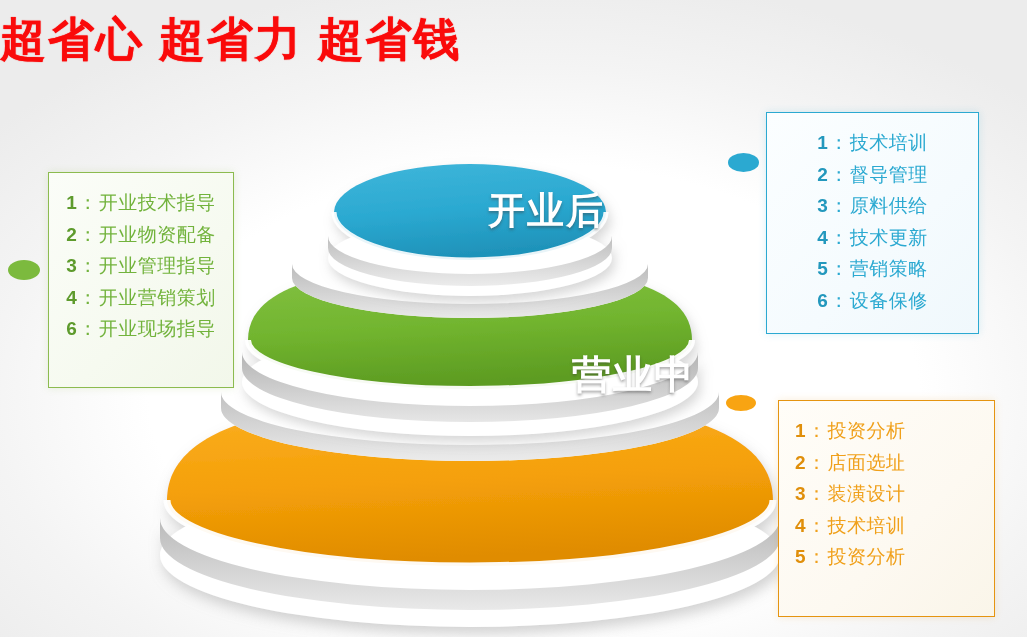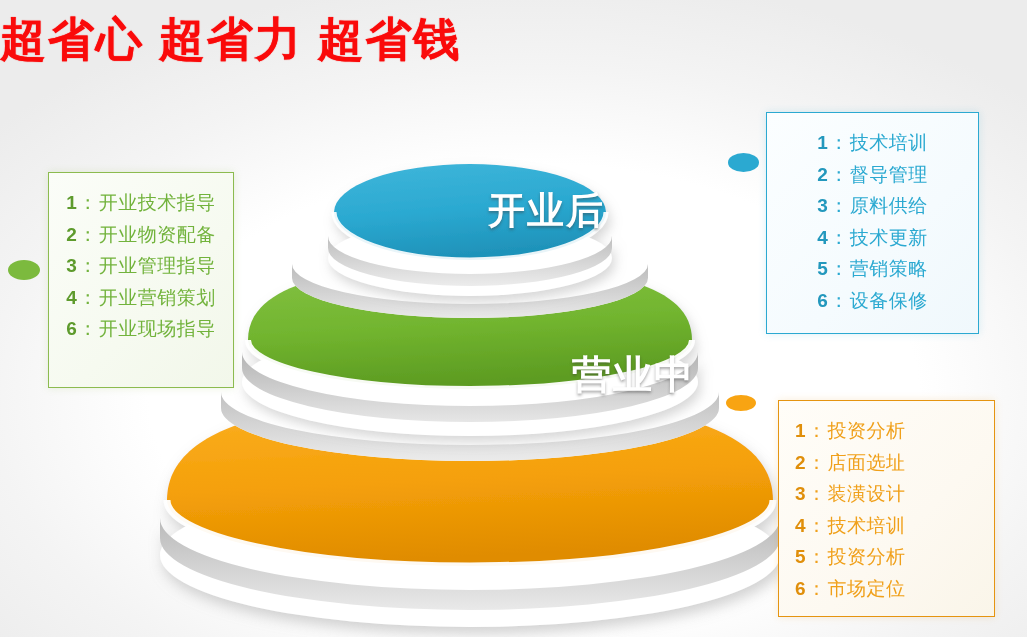--- a/index.html
+++ b/index.html
@@ -277,17 +277,16 @@
     </ul>
   </div>
 
   <div class="info-box" id="box-orange">
     <ul class="info-list">
       <li><span class="num">1</span><span class="sep">：</span><span>投资分析</span></li>
       <li><span class="num">2</span><span class="sep">：</span><span>店面选址</span></li>
       <li><span class="num">3</span><span class="sep">：</span><span>装潢设计</span></li>
       <li><span class="num">4</span><span class="sep">：</span><span>技术培训</span></li>
       <li><span class="num">5</span><span class="sep">：</span><span>投资分析</span></li>
-      <li><span class="num">6</span><span class="sep">：</span><span>市场定位</span></li>
     </ul>
   </div>
 
 </div>
 
 </body></html>

